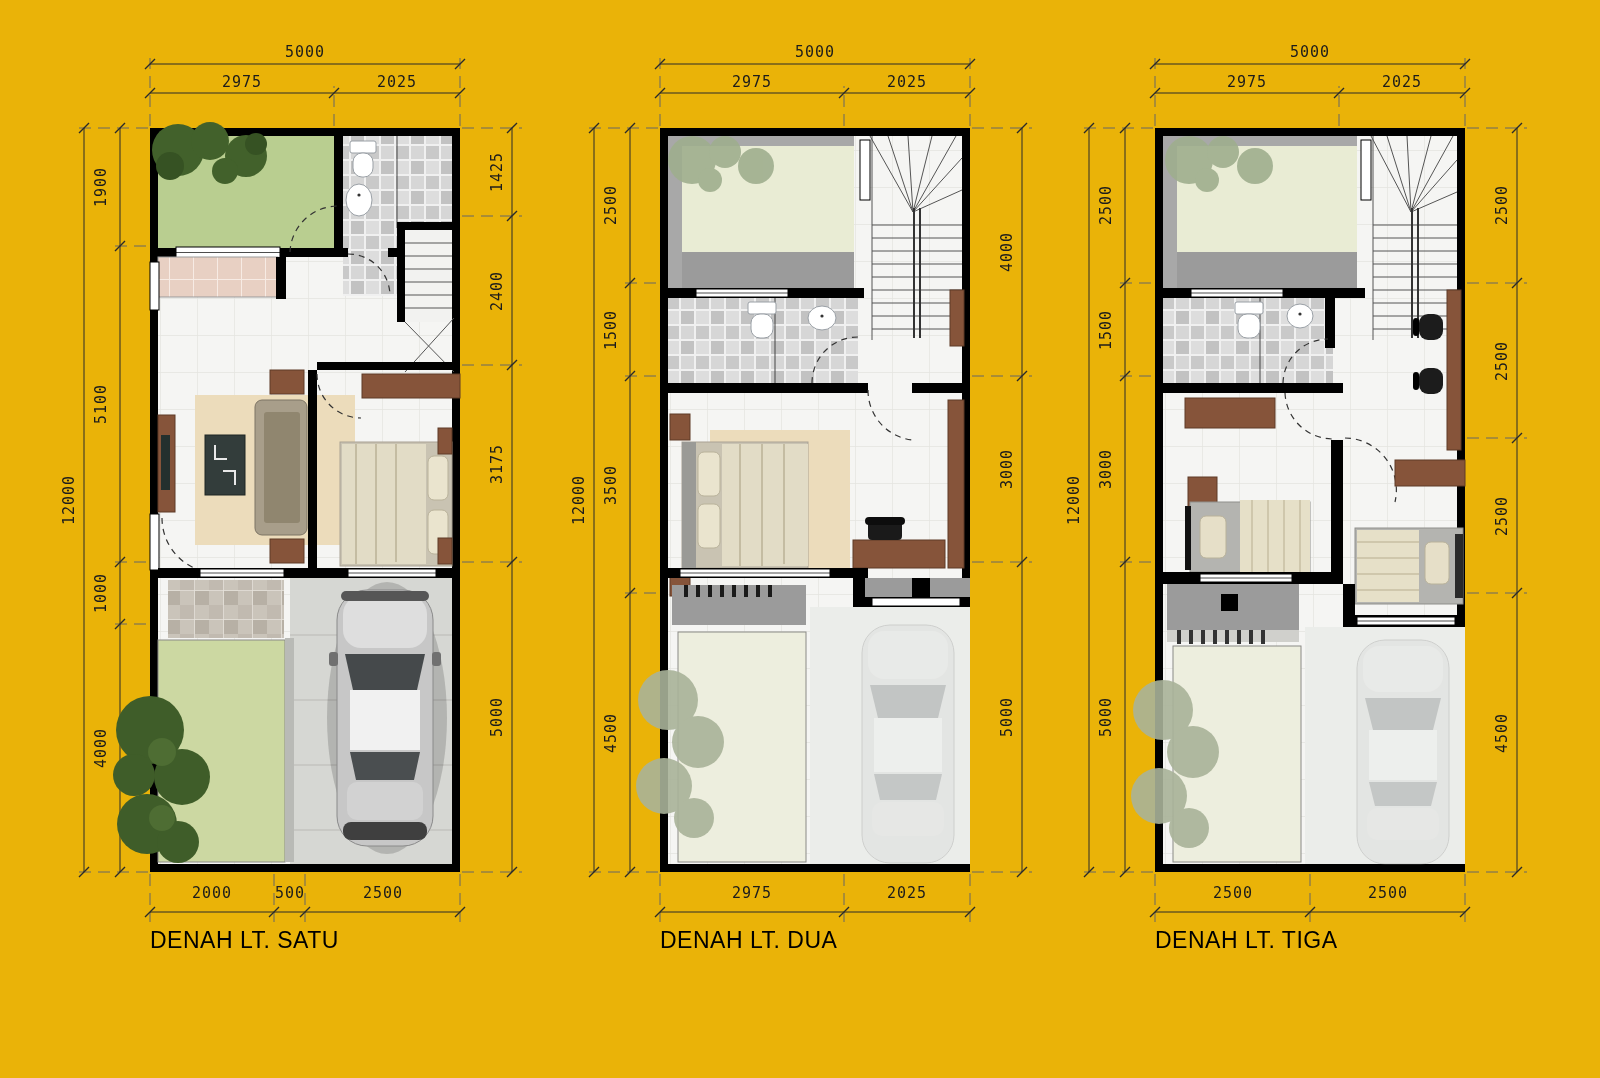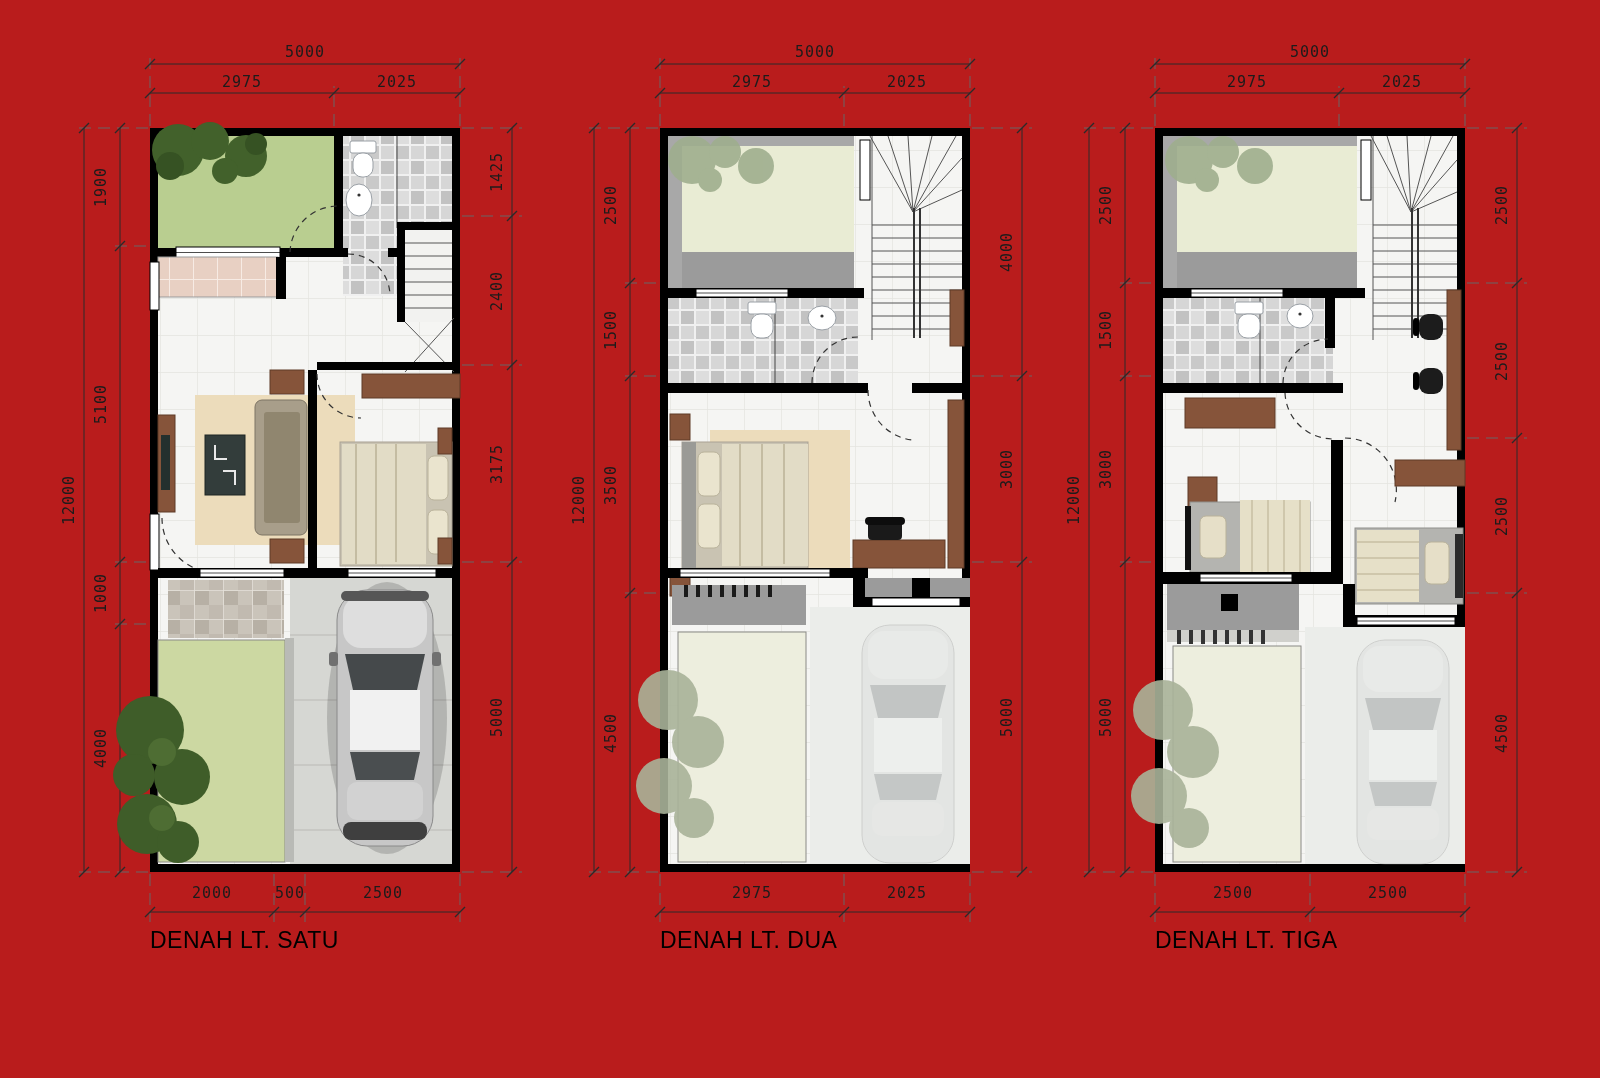--- a/index.html
+++ b/index.html
@@ -1,18 +1,18 @@
 <!DOCTYPE html>
 <html><head>
 <meta charset="utf-8">
 <style>
   html,body{margin:0;padding:0;}
   body{background:#ffffff;width:1600px;height:1078px;position:relative;overflow:hidden;
        font-family:"Liberation Sans",sans-serif;}
-  .sheet{position:absolute;inset:0;background:#b91c1c;padding-left:44px;}
+  .sheet{position:absolute;inset:0;background:#eab308;padding-left:44px;}
   .panel{position:absolute;top:40px;width:520px;height:990px;}
   .p1{left:50px;} .p2{left:560px;} .p3{left:1055px;}
   .dim{font-family:"DejaVu Sans Mono",monospace;font-size:15px;fill:#1c1c1c;letter-spacing:1px;}
   .title{font-family:"Liberation Sans",sans-serif;font-size:23px;fill:#000;letter-spacing:.5px;}
   .dline{stroke:#2a2a2a;stroke-width:1;fill:none;}
   .tick{stroke:#2a2a2a;stroke-width:1.4;fill:none;}
   .ext{stroke:#666;stroke-width:1;stroke-dasharray:12 7;fill:none;}
   .door{stroke:#333;stroke-width:1.2;stroke-dasharray:6 5;fill:none;}
   .win{fill:#fff;stroke:#000;stroke-width:1;}
   .winline{stroke:#000;stroke-width:.7;}

